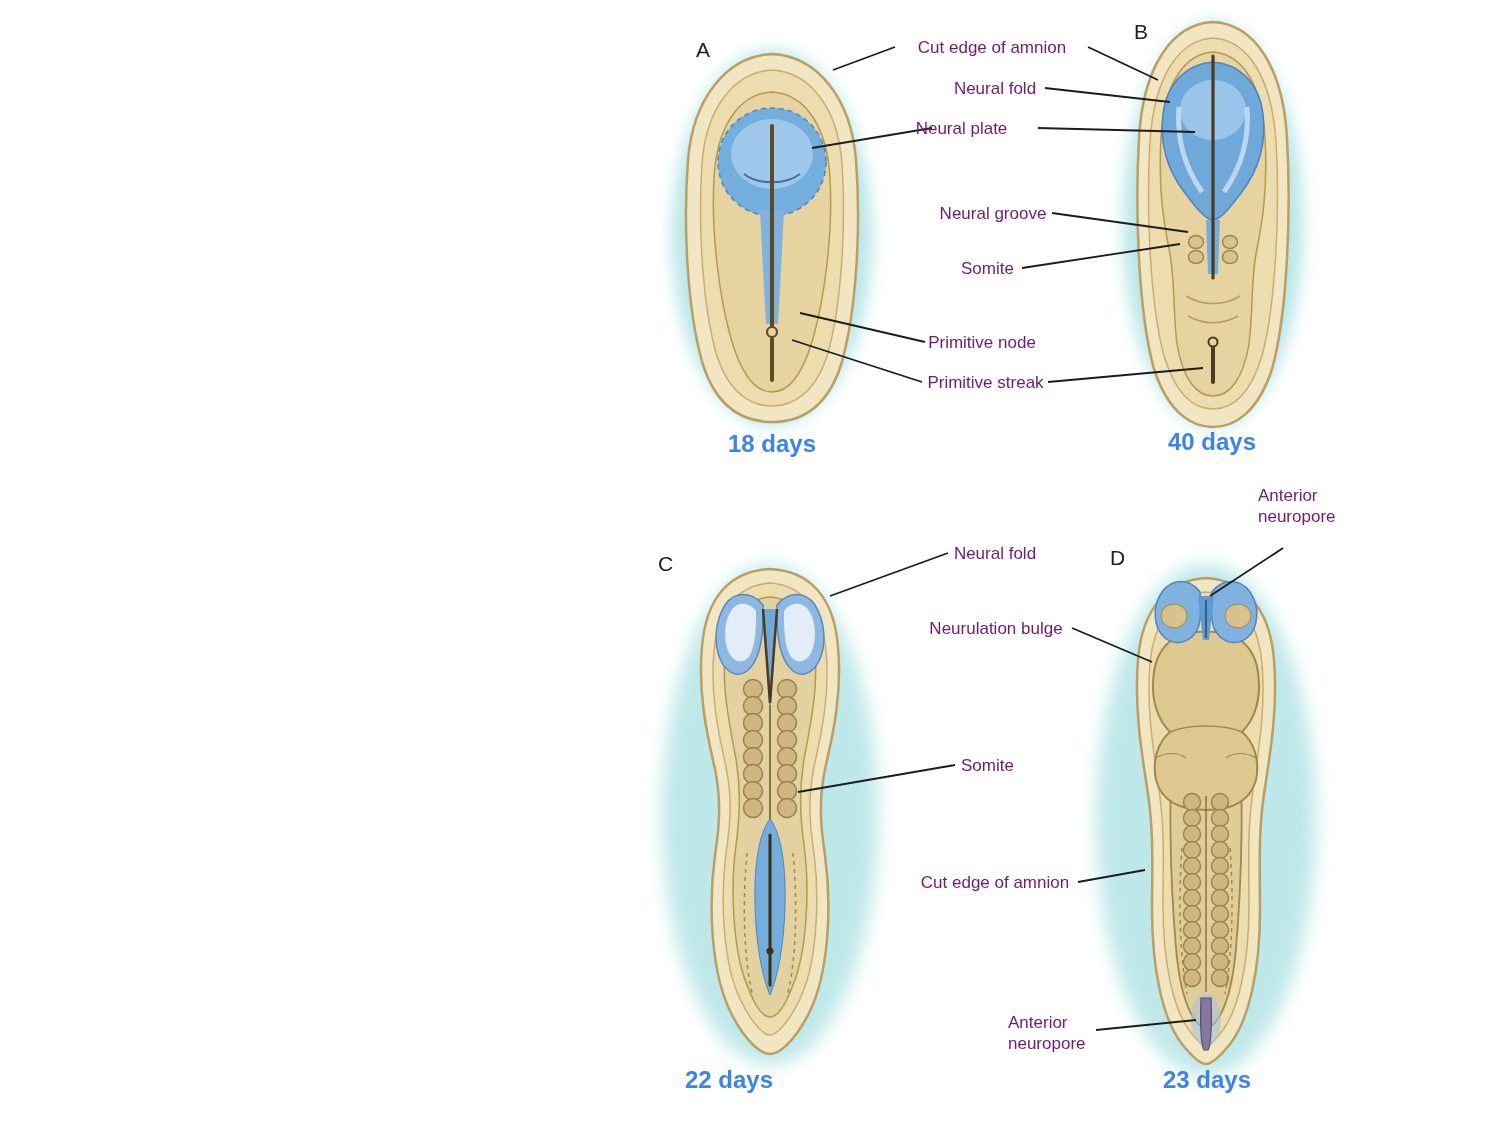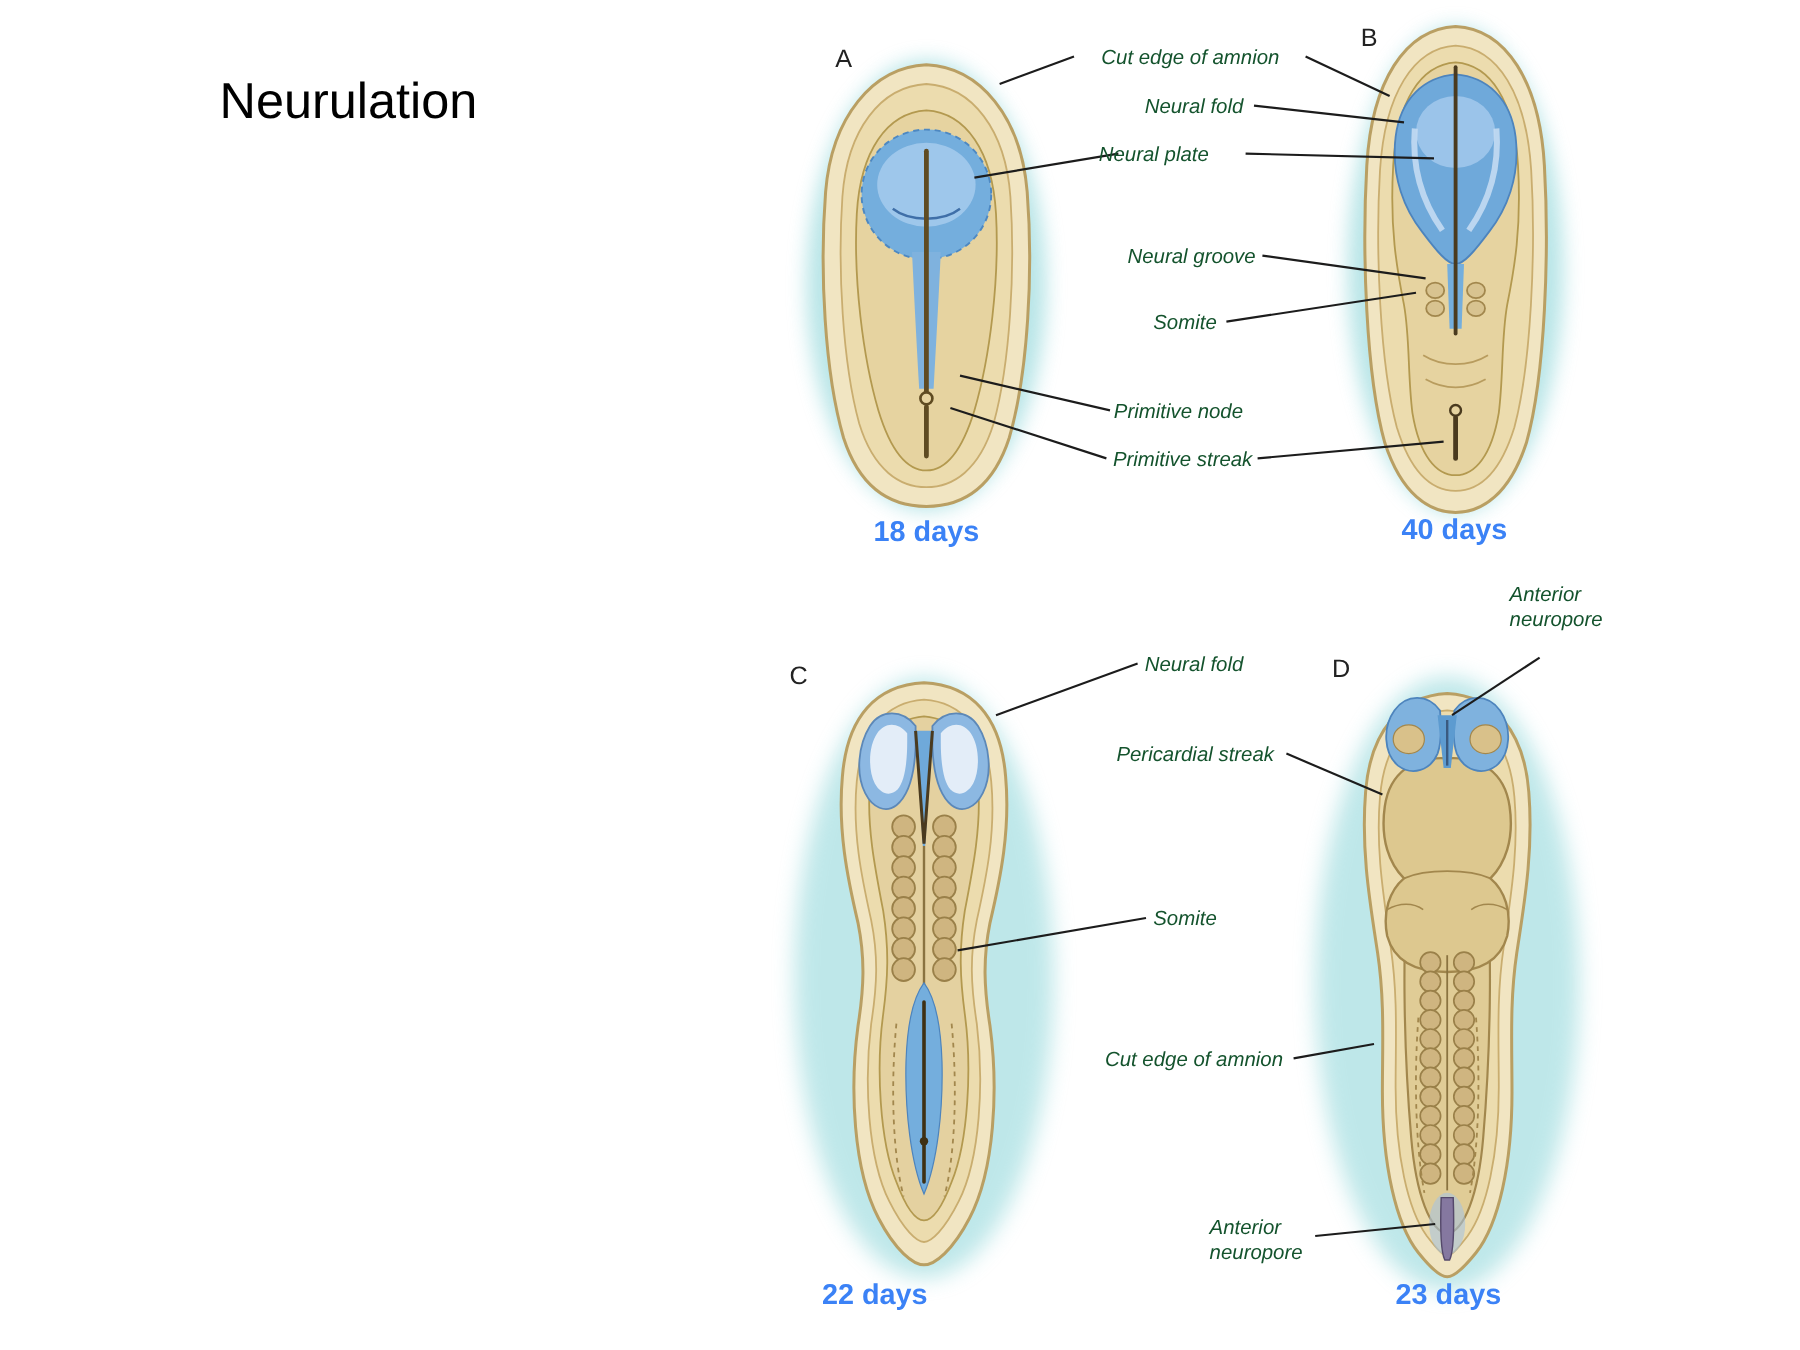--- a/index.html
+++ b/index.html
@@ -5,32 +5,31 @@
   * { margin:0; padding:0; box-sizing:border-box; }
   html,body { background:#ffffff; }
   .canvas {
     position:relative; width:1500px; height:1125px;
     background:#ffffff; overflow:hidden;
     font-family:"Liberation Sans", sans-serif;
   }
   .title { position:absolute; left:183px; top:60px; font-size:42px; color:#000; }
   .letter { position:absolute; font-size:21px; color:#222; }
   .caption { position:absolute; font-size:24px; font-weight:bold; color:#3b82f6; text-align:center; width:110px; }
-  .lbl { position:absolute; font-size:17px; color:#14532d; line-height:1.25; text-align:center;font-style:italic; }
+  .lbl { position:absolute; font-size:17px; color:#701a75; line-height:1.25; text-align:center; }
   .lbl.left { text-align:left; }
   svg.embryo { position:absolute; overflow:visible; }
   #lines { position:absolute; left:0; top:0; pointer-events:none; }
   #lines line { stroke:#1c1c1c; stroke-width:1.8; }
 </style>
 </head>
 <body>
 
 <div class="canvas">
 
-  <div class="title">Neurulation</div>
 
   <svg class="embryo" style="left:665px;top:40px;width:215px;height:395px" viewBox="0 0 215 395">
     <defs>
         <filter id="gA" x="-50%" y="-50%" width="200%" height="200%">
           <feGaussianBlur stdDeviation="8"></feGaussianBlur>
         </filter>
       </defs>
     <ellipse cx="107" cy="198" rx="100" ry="188" fill="#7fd0d4" opacity="0.55" filter="url(#gA)"></ellipse>
     <path d="M107,14 C152,16 186,58 191,120 C196,185 192,270 176,325 C162,368 136,382 107,382 C78,382 52,368 38,325 C22,270 18,185 23,120 C28,58 62,16 107,14 Z" fill="#f1e5c2" stroke="#b99f63" stroke-width="2.5"></path>
     <path d="M107,30 C145,32 173,68 177,124 C181,183 177,262 163,313 C151,352 129,366 107,366 C85,366 63,352 51,313 C37,262 33,183 37,124 C41,68 69,32 107,30 Z" fill="#ecdcae" stroke="#c9ad6f" stroke-width="1.5"></path>
@@ -199,19 +198,19 @@
   <div class="caption" style="left:1152px;top:1066px">23 days</div>
 
   <div class="lbl" style="left:898px;top:37px;width:188px">Cut edge of amnion</div>
   <div class="lbl" style="left:940px;top:78px;width:110px">Neural fold</div>
   <div class="lbl" style="left:904px;top:118px;width:115px">Neural plate</div>
   <div class="lbl" style="left:928px;top:203px;width:130px">Neural groove</div>
   <div class="lbl" style="left:945px;top:258px;width:85px">Somite</div>
   <div class="lbl" style="left:922px;top:332px;width:120px">Primitive node</div>
   <div class="lbl" style="left:918px;top:372px;width:135px">Primitive streak</div>
   <div class="lbl" style="left:940px;top:543px;width:110px">Neural fold</div>
-  <div class="lbl" style="left:916px;top:618px;width:160px">Pericardial streak</div>
+  <div class="lbl" style="left:916px;top:618px;width:160px">Neurulation bulge</div>
   <div class="lbl" style="left:945px;top:755px;width:85px">Somite</div>
   <div class="lbl" style="left:905px;top:872px;width:180px">Cut edge of amnion</div>
   <div class="lbl left" style="left:1258px;top:485px;width:95px">Anterior neuropore</div>
   <div class="lbl left" style="left:1008px;top:1012px;width:95px">Anterior neuropore</div>
 
 </div>
 
 </body></html>

